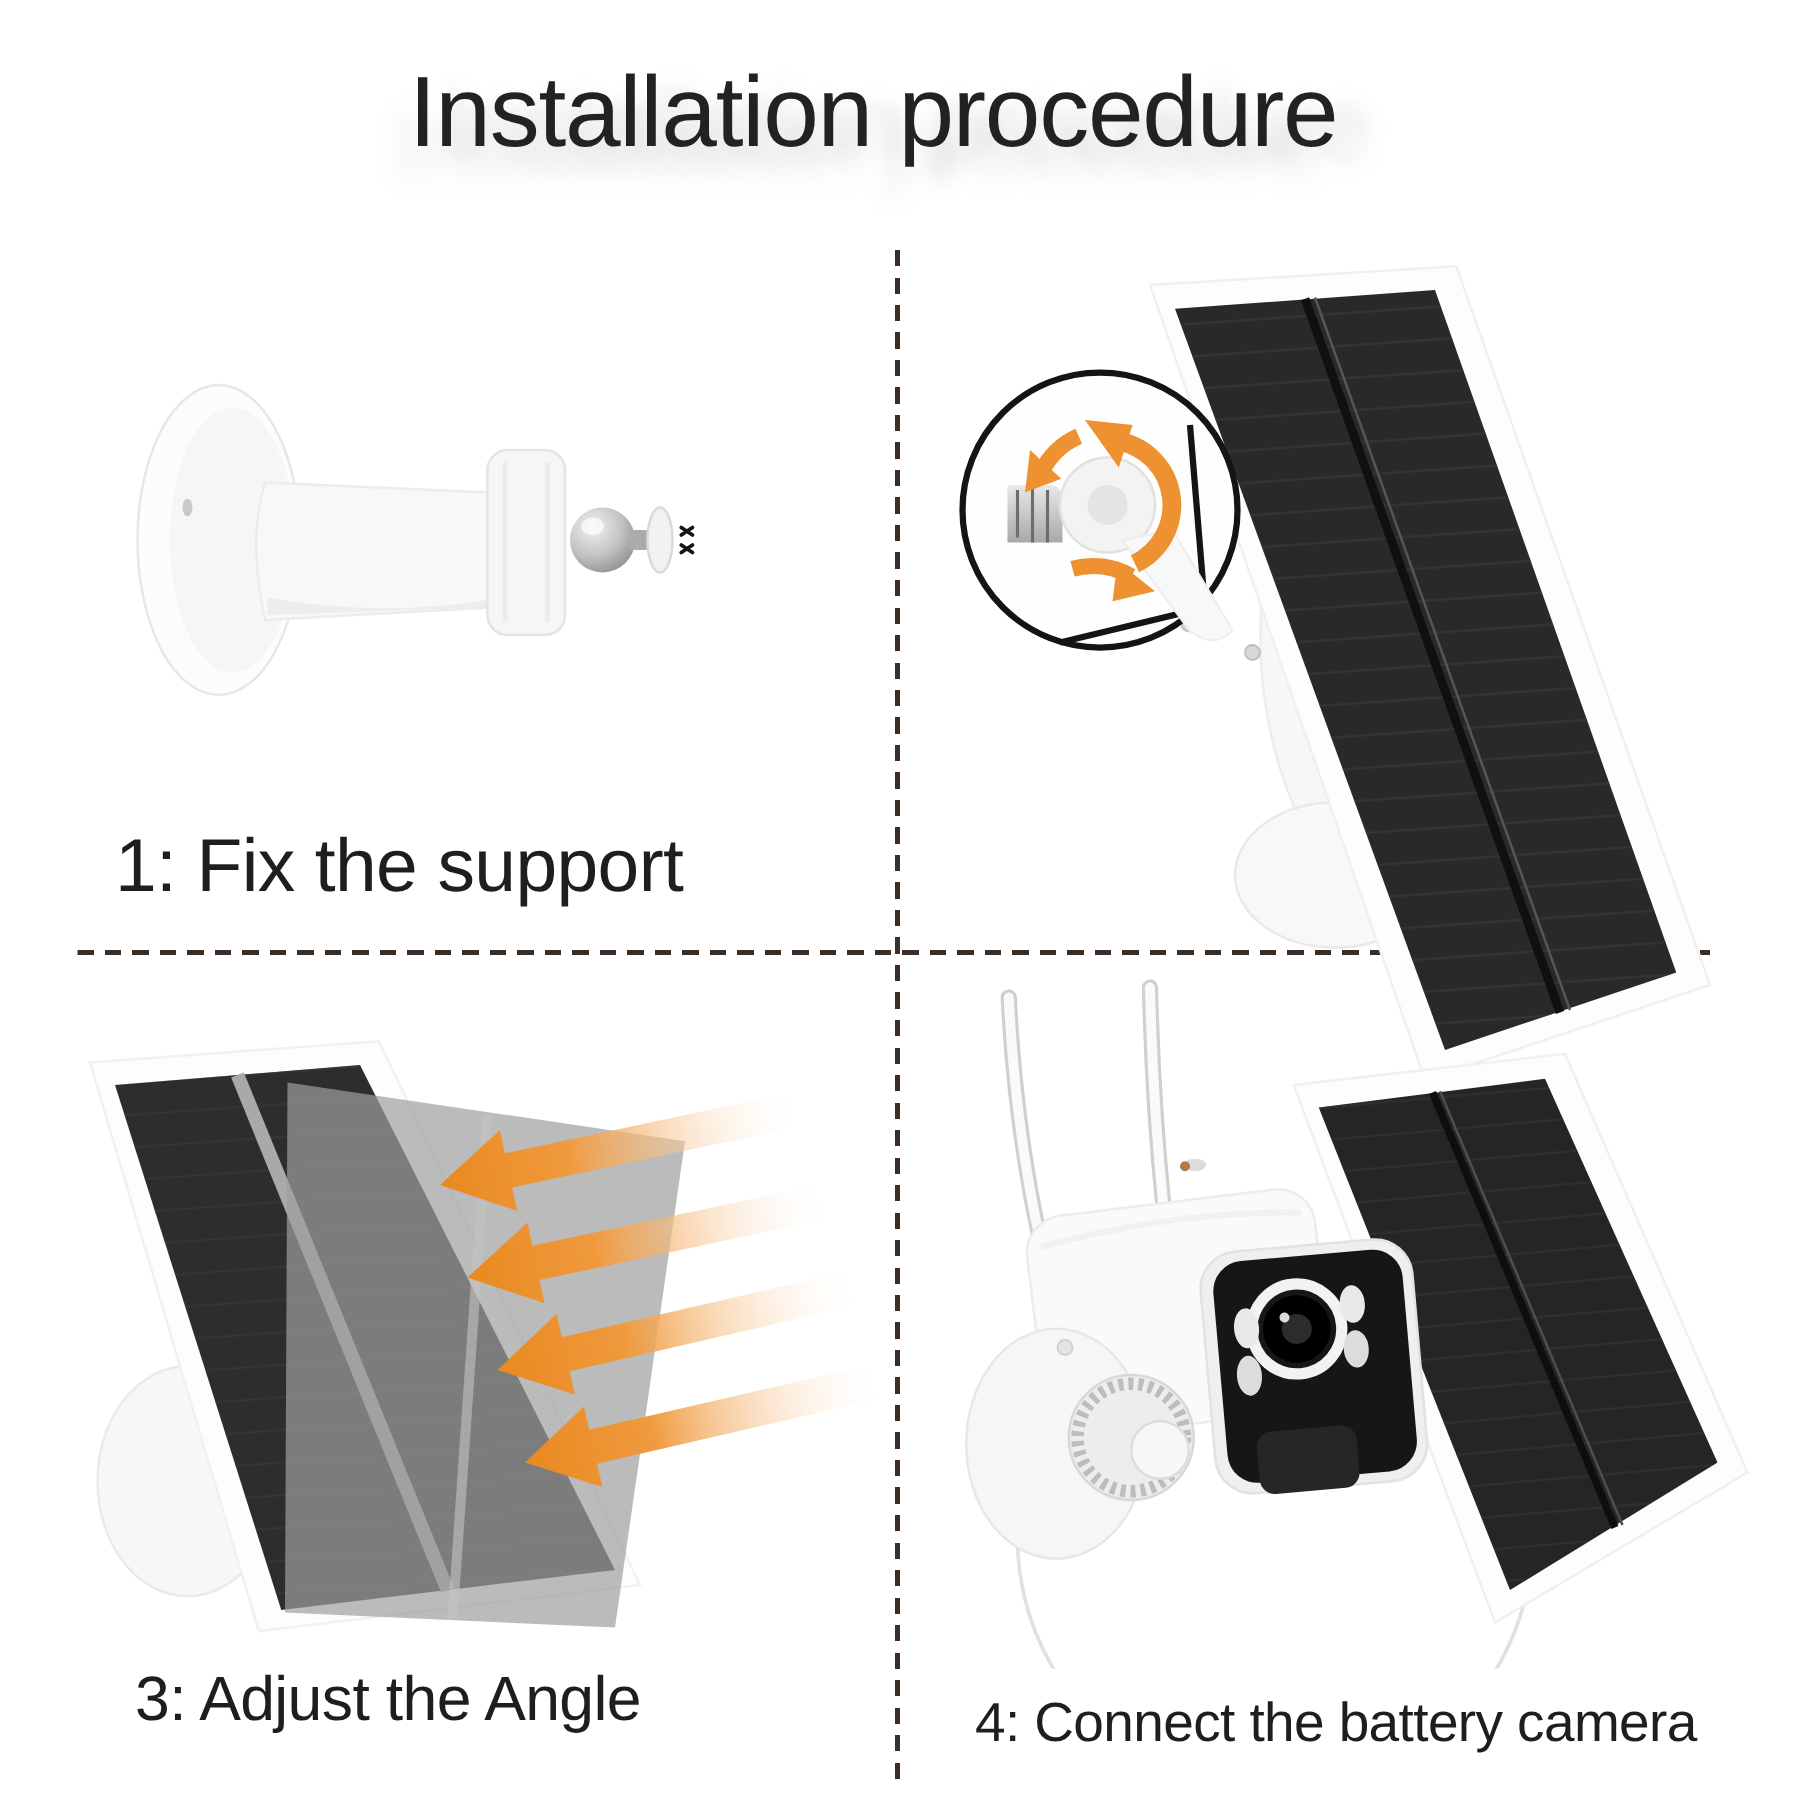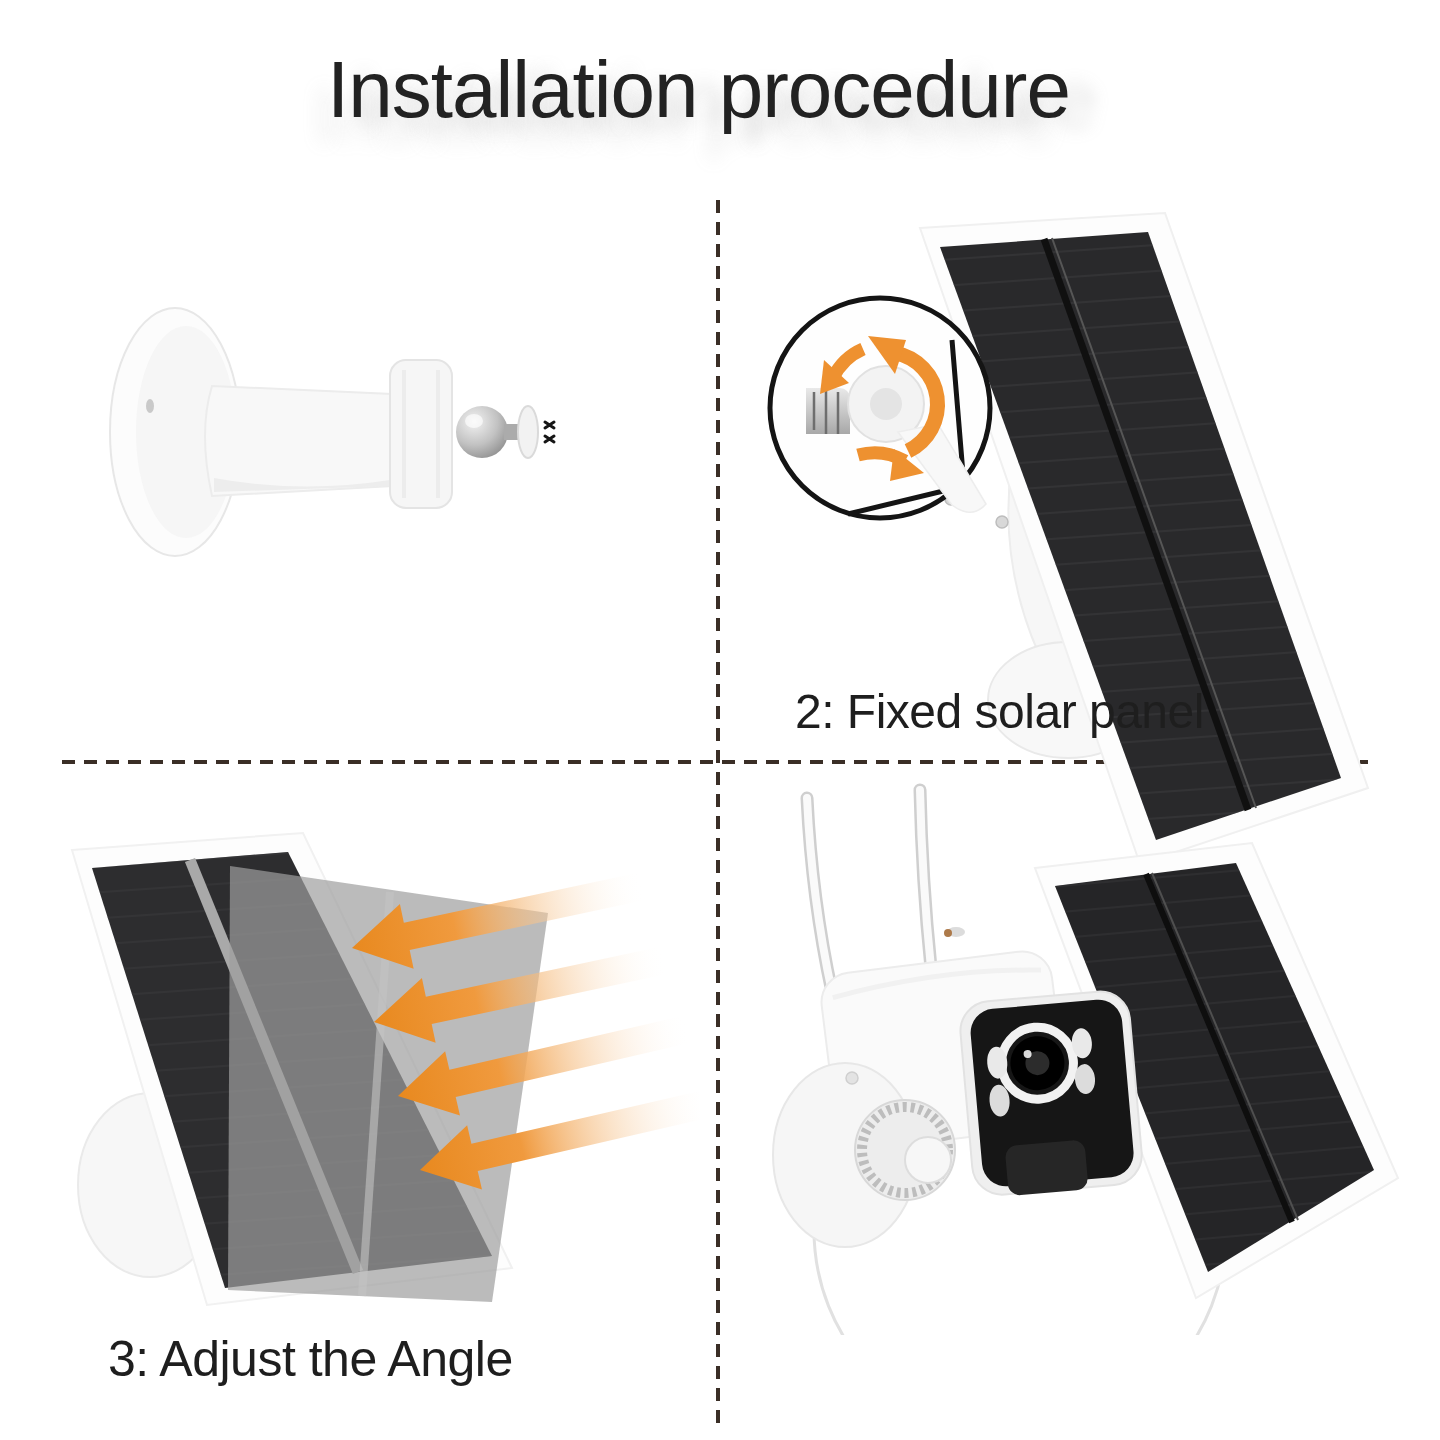--- a/index.html
+++ b/index.html
@@ -212,16 +212,17 @@
       <g>
         <ellipse cx="1000" cy="1058" rx="10" ry="16" fill="#e9e9e9"></ellipse>
         <ellipse cx="999" cy="1096" rx="10" ry="16" fill="#dcdcdc"></ellipse>
         <ellipse cx="1086" cy="1046" rx="10" ry="15" fill="#e9e9e9"></ellipse>
         <ellipse cx="1086" cy="1082" rx="10" ry="15" fill="#dcdcdc"></ellipse>
       </g>
       <rect x="1000" y="1142" width="80" height="50" rx="12" fill="#262626"></rect>
     </g>
   </svg>
 
-  <div class="step-label label-2">2: Fixed solar panel</div>
+  <div class="step-label label-1">1: Fix the support</div>
   <div class="step-label label-3">3: Adjust the Angle</div>
+  <div class="step-label label-4">4: Connect the battery camera</div>
 
 </div>
 
 </body></html>

